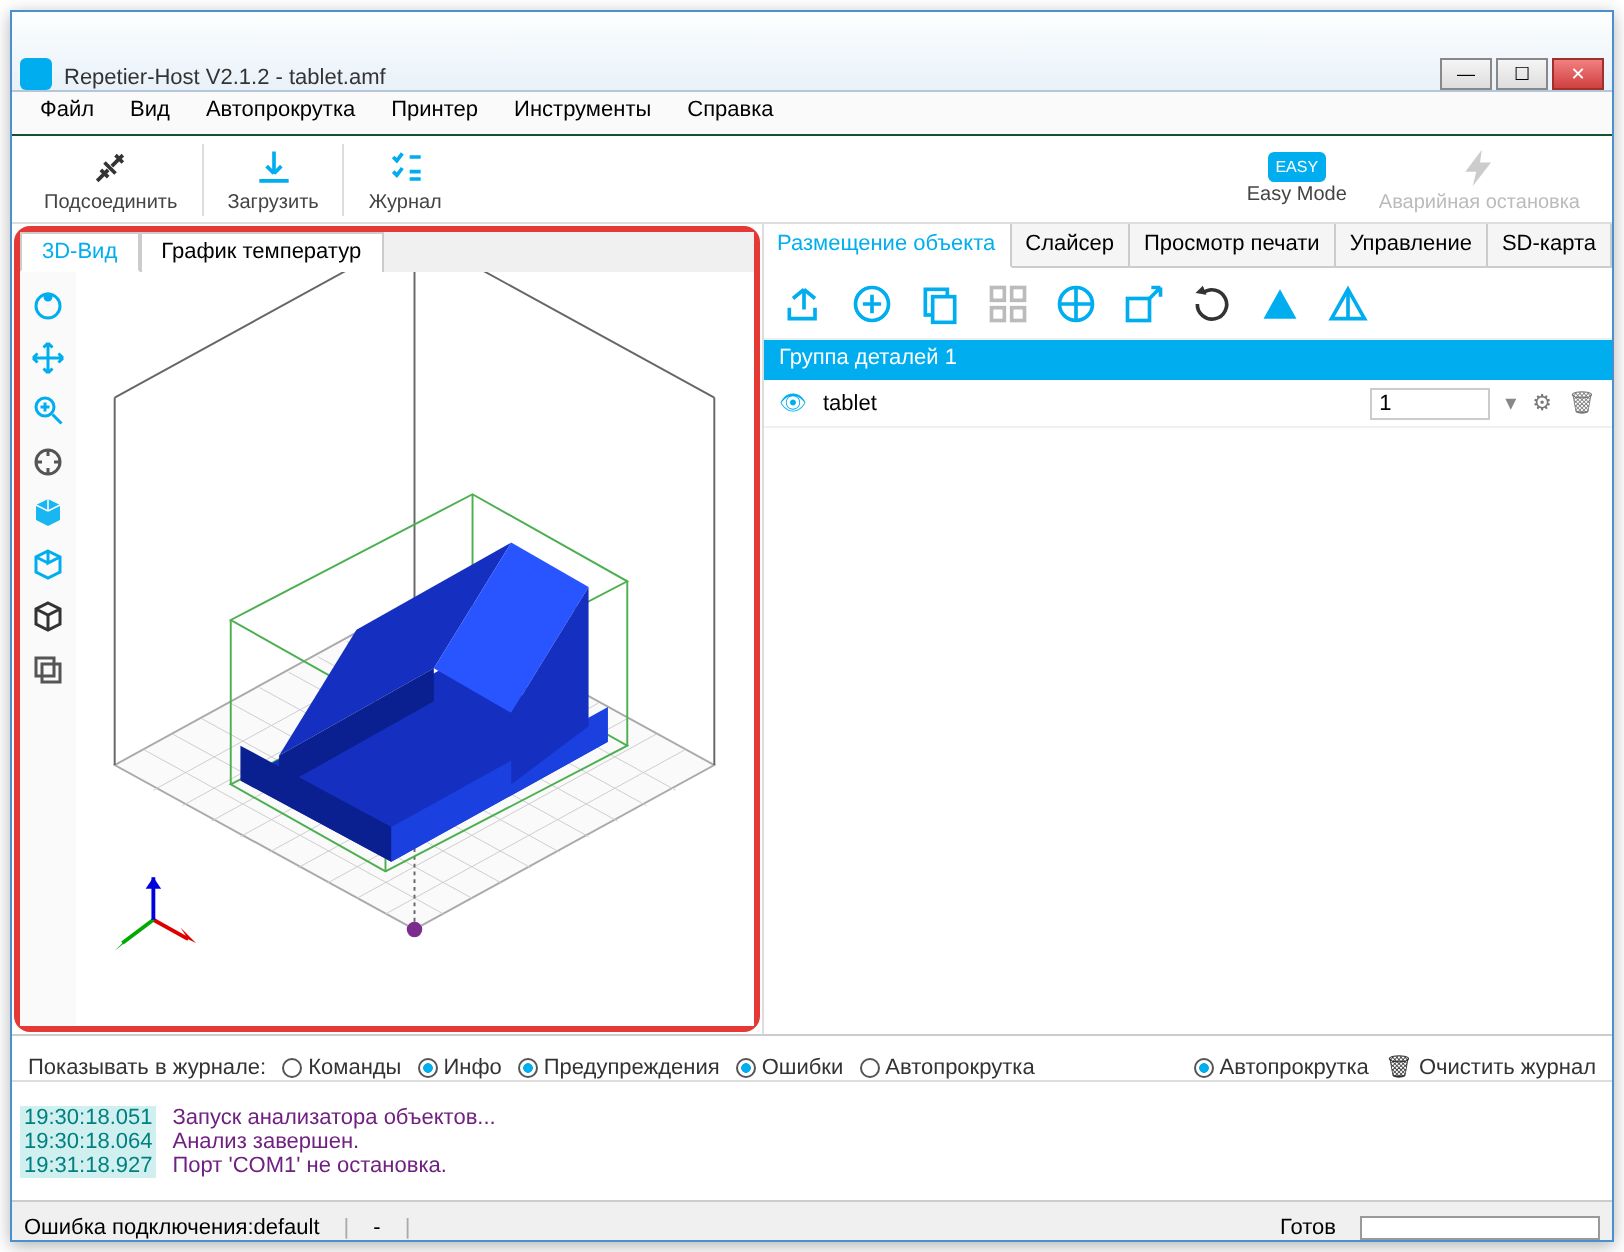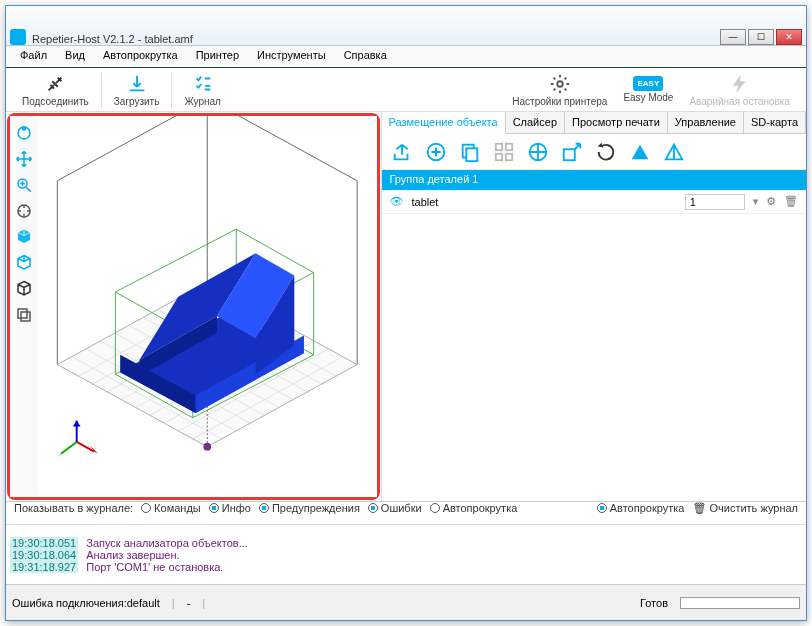--- a/index.html
+++ b/index.html
@@ -12,21 +12,21 @@
 .win-btn{width:26px;height:16px;border:1px solid #888;background:linear-gradient(#f5f5f5,#ddd);font-size:9px;display:flex;align-items:center;justify-content:center;cursor:pointer}
 .win-btn.close{background:linear-gradient(#f08080,#d04040);color:#fff;border-color:#a03030}
 .menubar{height:22px;background:#fafafa;display:flex;align-items:flex-start;padding:0 6px;gap:2px;border-bottom:1px solid #14532d}
 .menu-item{padding:3px 8px;cursor:pointer}
 .toolbar{height:44px;background:#fff;display:flex;align-items:center;padding:2px 8px;border-bottom:1px solid #ddd}
 .tool-btn{display:flex;flex-direction:column;align-items:center;padding:2px 8px;cursor:pointer;color:#444}
 .tool-btn svg,.tool-ico{width:22px;height:22px}
 .tool-btn span{font-size:10px;margin-top:1px}
 .tool-sep{width:1px;height:36px;background:#ddd;margin:0 4px}
 .spacer{flex:1}
-.easy{background:#00aeef;color:#fff;font-size:8px;font-weight:bold;padding:3px 4px;border-radius:3px}
+.easy{background:#00aeef;color:#fff;font-size:8px;font-weight:normal;padding:3px 4px;border-radius:3px}
 .content{flex:1;display:flex;min-height:0}
 .left-pane{width:383px;border:3px solid #e53935;border-radius:8px;margin:1px;display:flex;flex-direction:column;position:relative}
 .view-tabs{height:20px;display:flex;background:#f0f0f0}
 .vtab{padding:3px 10px;border:1px solid #ccc;border-bottom:none;background:#fff;cursor:pointer}
 .vtab.active{color:#00aeef;border-bottom:1px solid #fff;position:relative;z-index:1}
 .view3d{flex:1;position:relative;background:#fff;display:flex}
 .view-toolbar{width:28px;background:#fafafa;display:flex;flex-direction:column;gap:4px;padding-top:6px;align-items:center}
 .vbtn{width:22px;height:22px;display:flex;align-items:center;justify-content:center;cursor:pointer;color:#00aeef;border:1px solid transparent}
 .canvas{flex:1;position:relative;overflow:hidden;background:#fff}
 .right-pane{flex:1;display:flex;flex-direction:column;background:#fff;border-left:1px solid #ddd}
@@ -35,30 +35,30 @@
 .rtab.active{background:#fff;color:#00aeef;border-bottom:1px solid #fff;margin-bottom:-1px}
 .ricons{height:36px;display:flex;align-items:center;padding:0 8px;gap:10px;border-bottom:1px solid #eee}
 .ricon{width:24px;height:24px;display:flex;align-items:center;justify-content:center;cursor:pointer;color:#00aeef}
 .group-hdr{height:20px;background:#00aeef;color:#fff;padding:3px 8px;font-size:11px}
 .obj-row{height:24px;display:flex;align-items:center;padding:0 8px;gap:8px;border-bottom:1px solid #f0f0f0}
 .obj-row .eye{color:#00aeef;cursor:pointer}
 .obj-row .name{flex:1}
 .obj-row .count{width:60px;padding:1px 4px;border:1px solid #ccc;background:#fff}
 .obj-row .gear,.obj-row .trash{cursor:pointer;color:#777}
 .log-sect{border-top:1px solid #ccc;background:#fff}
-.log-hdr{height:22px;display:flex;align-items:flex-start;gap:8px;padding:0 8px;font-size:10px;color:#333}
+.log-hdr{height:22px;display:flex;align-items:flex-end;gap:8px;padding:0 8px;font-size:10px;color:#333}
 .log-hdr .radio{display:flex;align-items:center;gap:3px}
 .log-hdr .rb{width:10px;height:10px;border:1px solid #555;border-radius:50%;display:inline-block}
 .log-hdr .rb.on{background:radial-gradient(#00aeef 40%,#fff 45%)}
 .log-hdr .trash2{cursor:pointer}
 .log-body{height:60px;background:#fff;border-top:1px solid #ddd;font-family:'Courier New',monospace;font-size:11px;padding:12px 4px;overflow:hidden}
 .log-line{display:flex;gap:8px}
 .log-ts{color:#008080;background:#d0f0f0;padding:0 2px}
 .log-msg{color:#702080}
-.statusbar{height:36px;background:#f0f0f0;border-top:1px solid #ccc;display:flex;align-items:center;padding:0 6px;font-size:10px;gap:12px}
+.statusbar{height:20px;background:#f0f0f0;border-top:1px solid #ccc;display:flex;align-items:flex-end;padding:0 6px;font-size:10px;gap:12px}
 .statusbar .s1{flex:0 0 auto}
 .statusbar .sdiv{color:#aaa}
 .statusbar .sflex{flex:1}
 .statusbar .prog{width:120px;height:12px;border:1px solid #999;background:#fff}
 </style>
 </head>
 <body>
 
 <div class="window">
   <div class="titlebar">
@@ -96,40 +96,37 @@
     </div>
     <div class="tool-sep"></div>
     <div class="tool-btn">
       <svg class="tool-ico" viewBox="0 0 24 24">
           <path fill="none" stroke="#00aeef" stroke-width="2" d="M5 6l2 2 3-4M5 14l2 2 3-4m4-6h6m-6 8h6m-6 4h6"></path>
         </svg>
       <span>Журнал</span>
     </div>
     <div class="spacer"></div>
     <div class="tool-btn">
-      <svg class="tool-ico" viewBox="0 0 24 24">
-          <circle cx="12" cy="12" r="3" fill="none" stroke="#555" stroke-width="2"></circle>
-          <path fill="none" stroke="#555" stroke-width="2" d="M12 2v3m0 14v3M2 12h3m14 0h3M5 5l2 2m10 10l2 2M5 19l2-2m10-10l2-2"></path>
-        </svg>
-      <span>Настройки принтера</span>
-    </div>
-    <div class="tool-btn">
       <div class="easy">EASY</div>
       <span>Easy Mode</span>
     </div>
     <div class="tool-btn" style="color:#bbb">
       <svg class="tool-ico" viewBox="0 0 24 24">
           <path fill="#ccc" d="M13 2L4 14h6l-2 8 10-13h-6z"></path>
         </svg>
       <span>Аварийная остановка</span>
     </div>
   </div>
 
   <div class="content">
     <div class="left-pane">
+      <div class="view-tabs">
+        <div class="vtab active">3D-Вид</div>
+        <div class="vtab">График температур</div>
+      </div>
       <div class="view3d">
         <div class="view-toolbar">
           <div class="vbtn">
               <svg width="18" height="18" viewBox="0 0 24 24">
                 <circle cx="12" cy="12" r="8" fill="none" stroke="#00aeef" stroke-width="2"></circle>
                 <circle cx="12" cy="6" r="3" fill="#00aeef"></circle>
               </svg>
             </div>
           <div class="vbtn">
               <svg width="18" height="18" viewBox="0 0 24 24">

